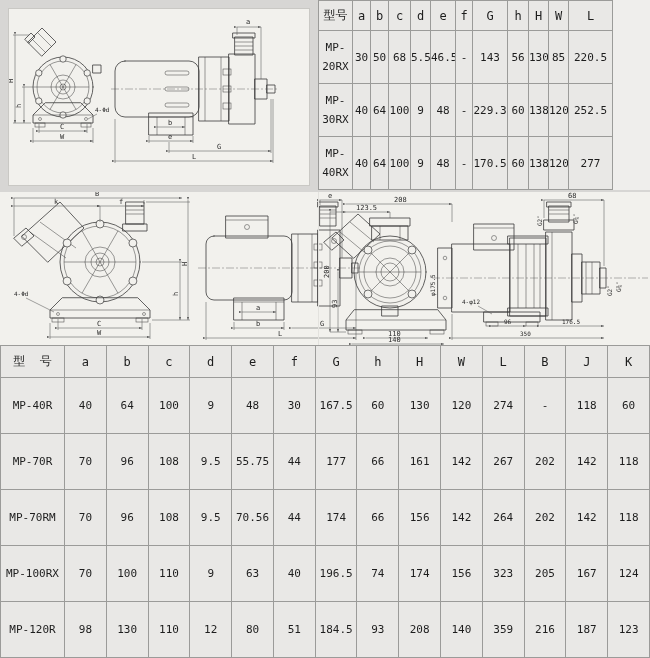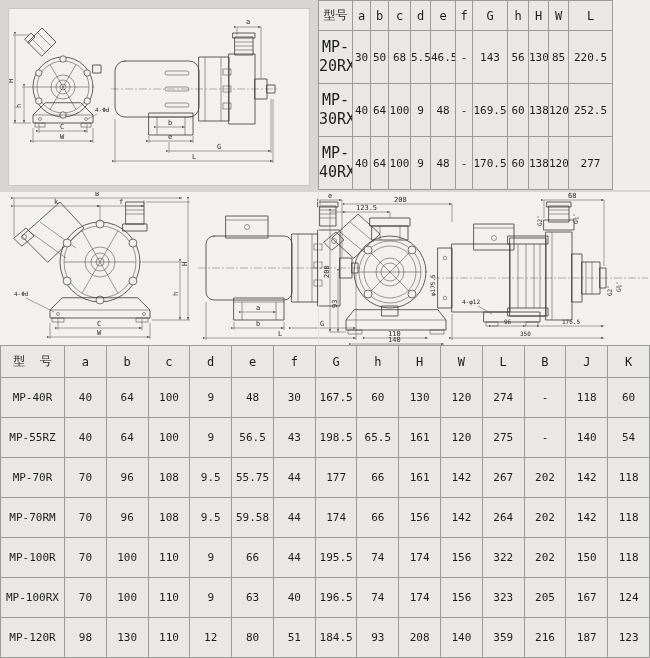--- a/index.html
+++ b/index.html
@@ -8,21 +8,21 @@
   .row-top{height:190px;display:flex}
   .d1wrap{width:318px;height:190px;box-sizing:border-box;padding:8px 0 0 8px}
   .d1panel{width:302px;height:178px;background:#f2f1ed;border:1px solid #c9c8c4;box-sizing:border-box}
   .toptable-zone{flex:1;display:flex}
   .strip{flex:1;background:#efeeec}
   table.spec{border-collapse:collapse;table-layout:fixed;background:#e9e8e6}
   .spec th,.spec td{border:1px solid #9b9b99;text-align:center;font-size:11px;
        font-weight:normal;padding:0;white-space:pre;overflow:hidden}
   .spec-top{width:282px;height:190px}
   .spec-top th{height:29px;font-size:12px}
-  .spec-top td .m1,.spec-top td .m2{line-height:19px;font-size:15px}
+  .spec-top td .m1,.spec-top td .m2{line-height:19px;font-size:11px}
   .row-mid{height:155px;background:#f2f1ed;border-top:2px solid #d7d6d4;box-sizing:border-box;position:relative}
   .mid-divider{position:absolute;left:318px;top:0;width:1px;height:100%;background:#e3e2de}
   .row-bottom{height:254px;background:#5eead4}
   .spec-big{width:650px;height:313px}
   .spec-big th{height:31px;font-size:12px}
   
   .ln{fill:none;stroke:#3b3b3b;stroke-width:.8;stroke-linejoin:round;stroke-linecap:round}
   .th{fill:none;stroke:#3b3b3b;stroke-width:.5}
   .dim{fill:none;stroke:#5a5a5a;stroke-width:.55}
   .cl{fill:none;stroke:#6a6a6a;stroke-width:.5;stroke-dasharray:8 2 2 2}
@@ -191,21 +191,21 @@
         <td>220.5</td>
       </tr>
       <tr>
         <td><div class="m1">MP-</div><div class="m2">30RX</div></td>
         <td>40</td>
         <td>64</td>
         <td>100</td>
         <td>9</td>
         <td>48</td>
         <td>-</td>
-        <td>169.5</td>
+        <td>229.3</td>
         <td>60</td>
         <td>138</td>
         <td>120</td>
         <td>252.5</td>
       </tr>
       <tr>
         <td><div class="m1">MP-</div><div class="m2">40RX</div></td>
         <td>40</td>
         <td>64</td>
         <td>100</td>
@@ -492,37 +492,20 @@
       <td>167.5</td>
       <td>60</td>
       <td>130</td>
       <td>120</td>
       <td>274</td>
       <td>-</td>
       <td>118</td>
       <td>60</td>
     </tr>
     <tr>
-      <td>MP-55RZ</td>
-      <td>40</td>
-      <td>64</td>
-      <td>100</td>
-      <td>9</td>
-      <td>56.5</td>
-      <td>43</td>
-      <td>198.5</td>
-      <td>65.5</td>
-      <td>161</td>
-      <td>120</td>
-      <td>275</td>
-      <td>-</td>
-      <td>140</td>
-      <td>54</td>
-    </tr>
-    <tr>
       <td>MP-70R</td>
       <td>70</td>
       <td>96</td>
       <td>108</td>
       <td>9.5</td>
       <td>55.75</td>
       <td>44</td>
       <td>177</td>
       <td>66</td>
       <td>161</td>
@@ -531,46 +514,29 @@
       <td>202</td>
       <td>142</td>
       <td>118</td>
     </tr>
     <tr>
       <td>MP-70RM</td>
       <td>70</td>
       <td>96</td>
       <td>108</td>
       <td>9.5</td>
-      <td>59.58</td>
+      <td>70.56</td>
       <td>44</td>
       <td>174</td>
       <td>66</td>
       <td>156</td>
       <td>142</td>
       <td>264</td>
       <td>202</td>
       <td>142</td>
-      <td>118</td>
-    </tr>
-    <tr>
-      <td>MP-100R</td>
-      <td>70</td>
-      <td>100</td>
-      <td>110</td>
-      <td>9</td>
-      <td>66</td>
-      <td>44</td>
-      <td>195.5</td>
-      <td>74</td>
-      <td>174</td>
-      <td>156</td>
-      <td>322</td>
-      <td>202</td>
-      <td>150</td>
       <td>118</td>
     </tr>
     <tr>
       <td>MP-100RX</td>
       <td>70</td>
       <td>100</td>
       <td>110</td>
       <td>9</td>
       <td>63</td>
       <td>40</td>

